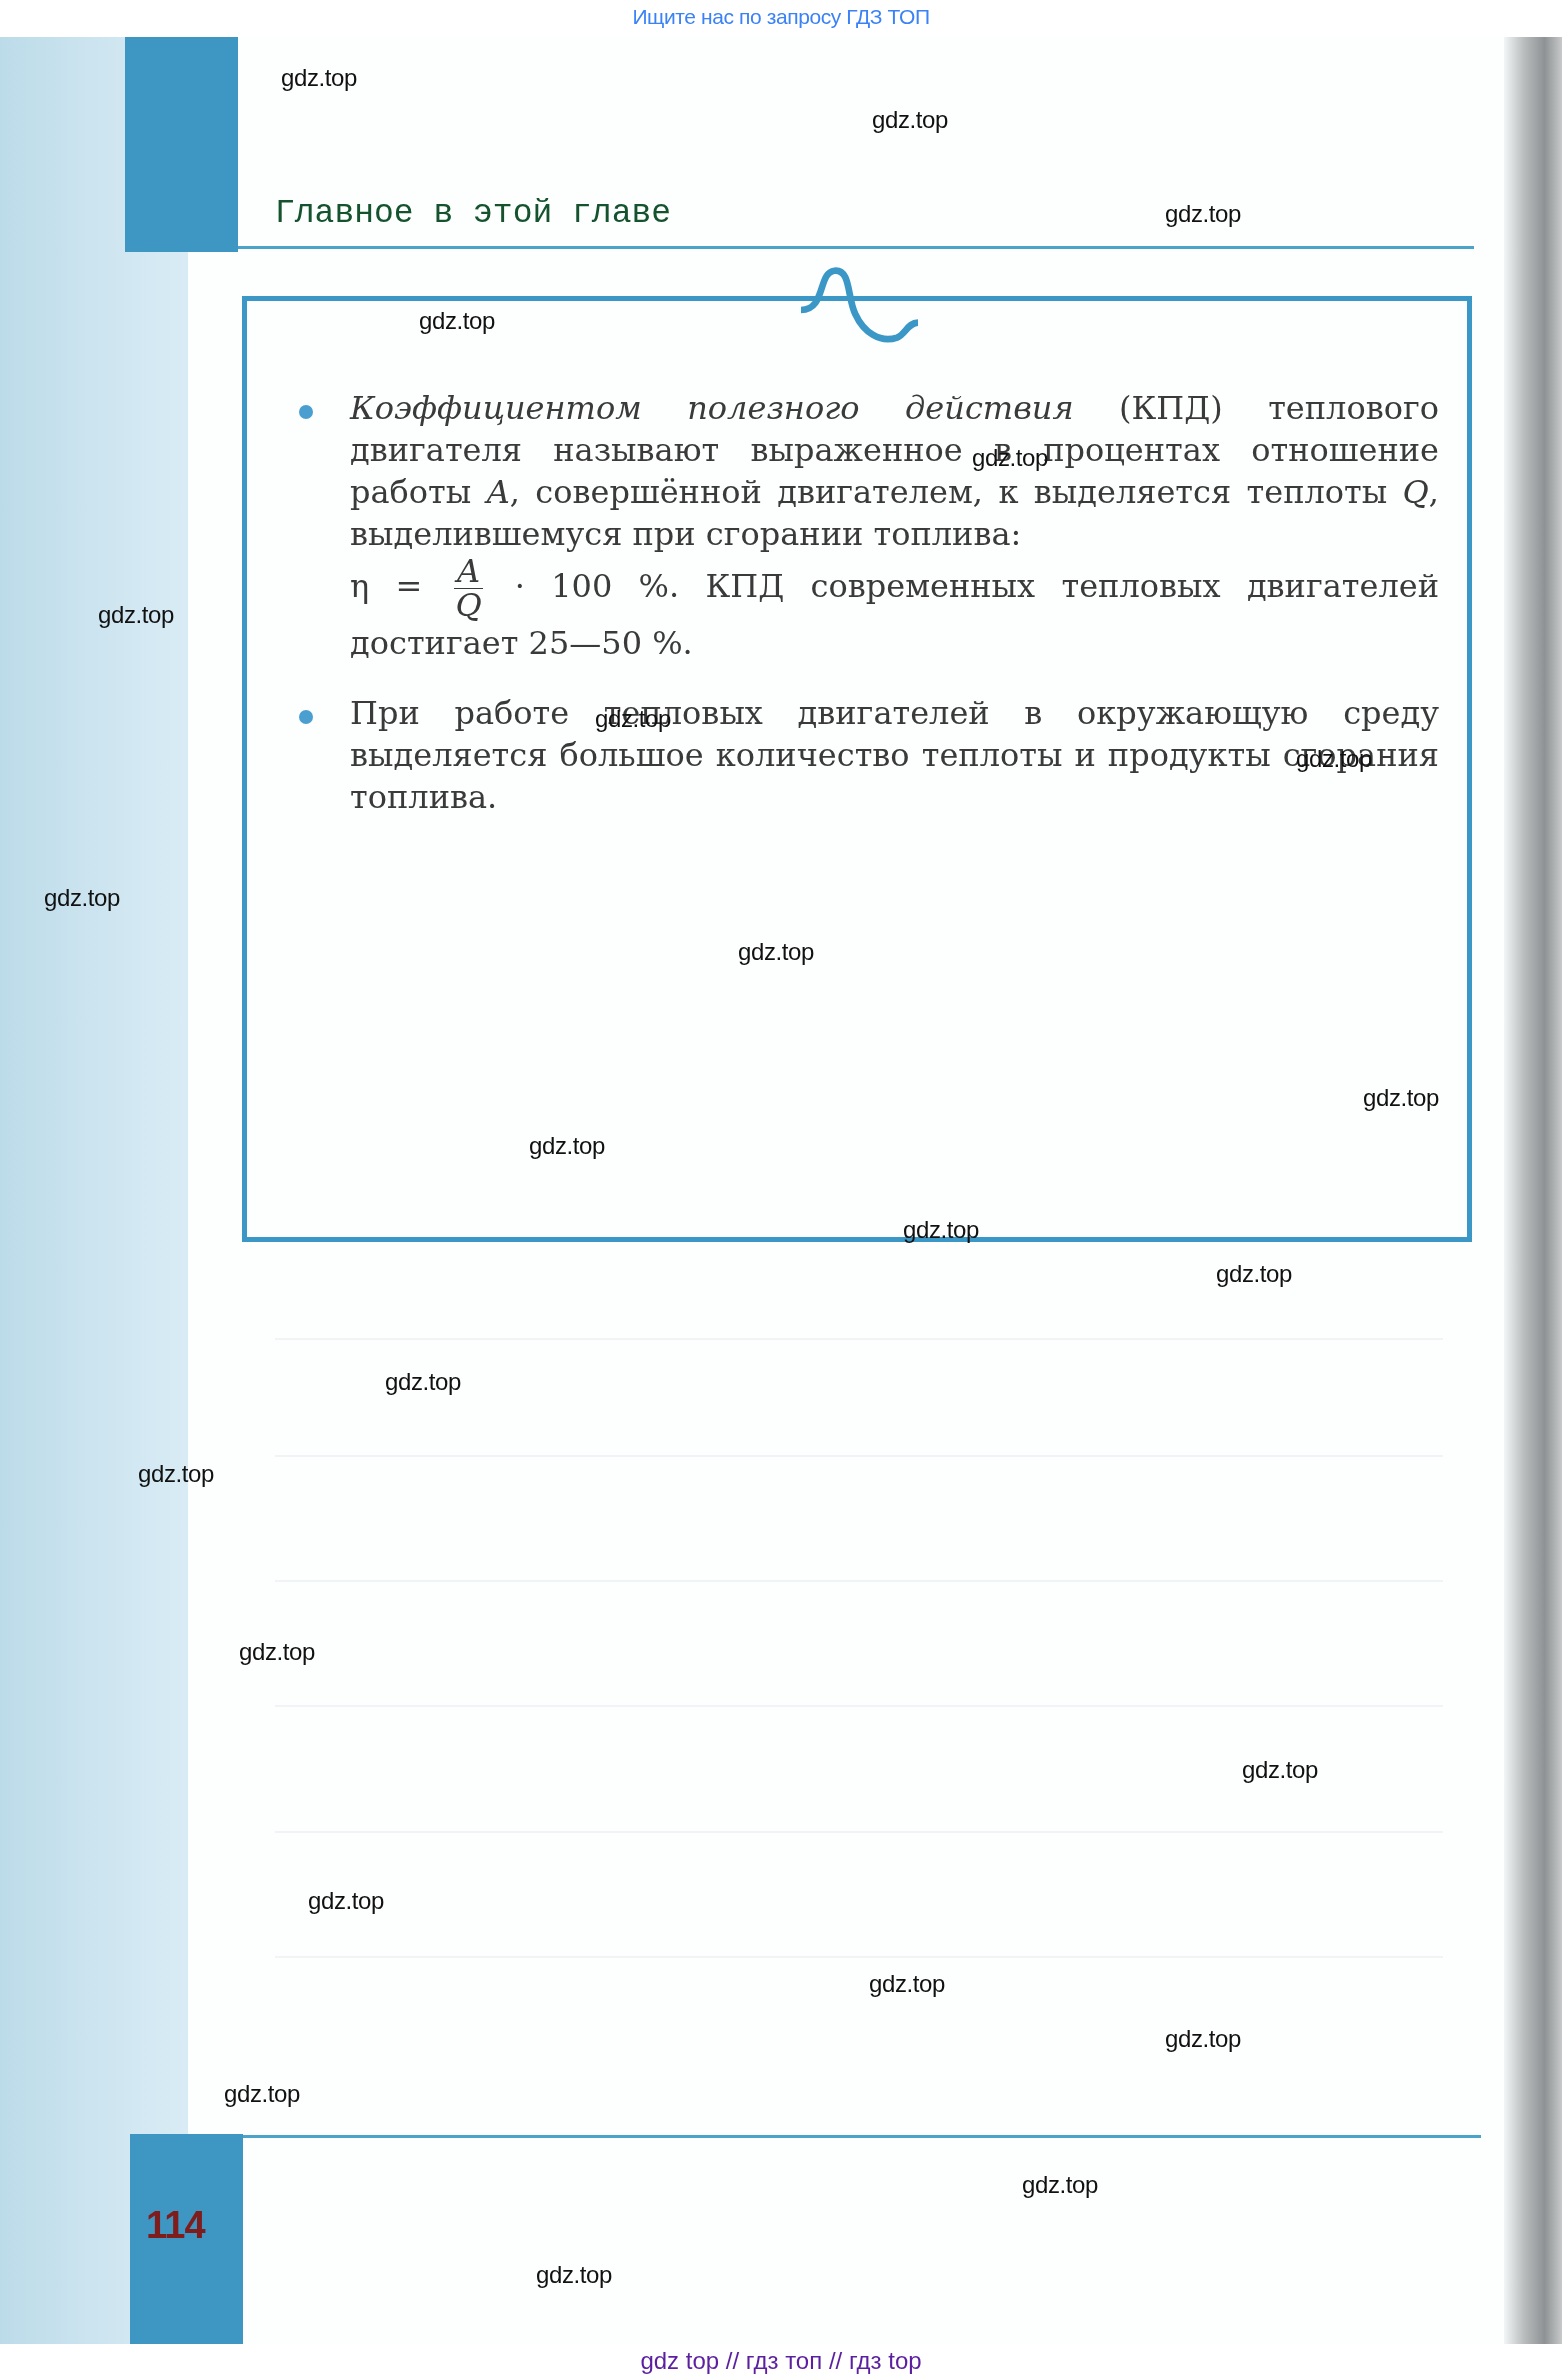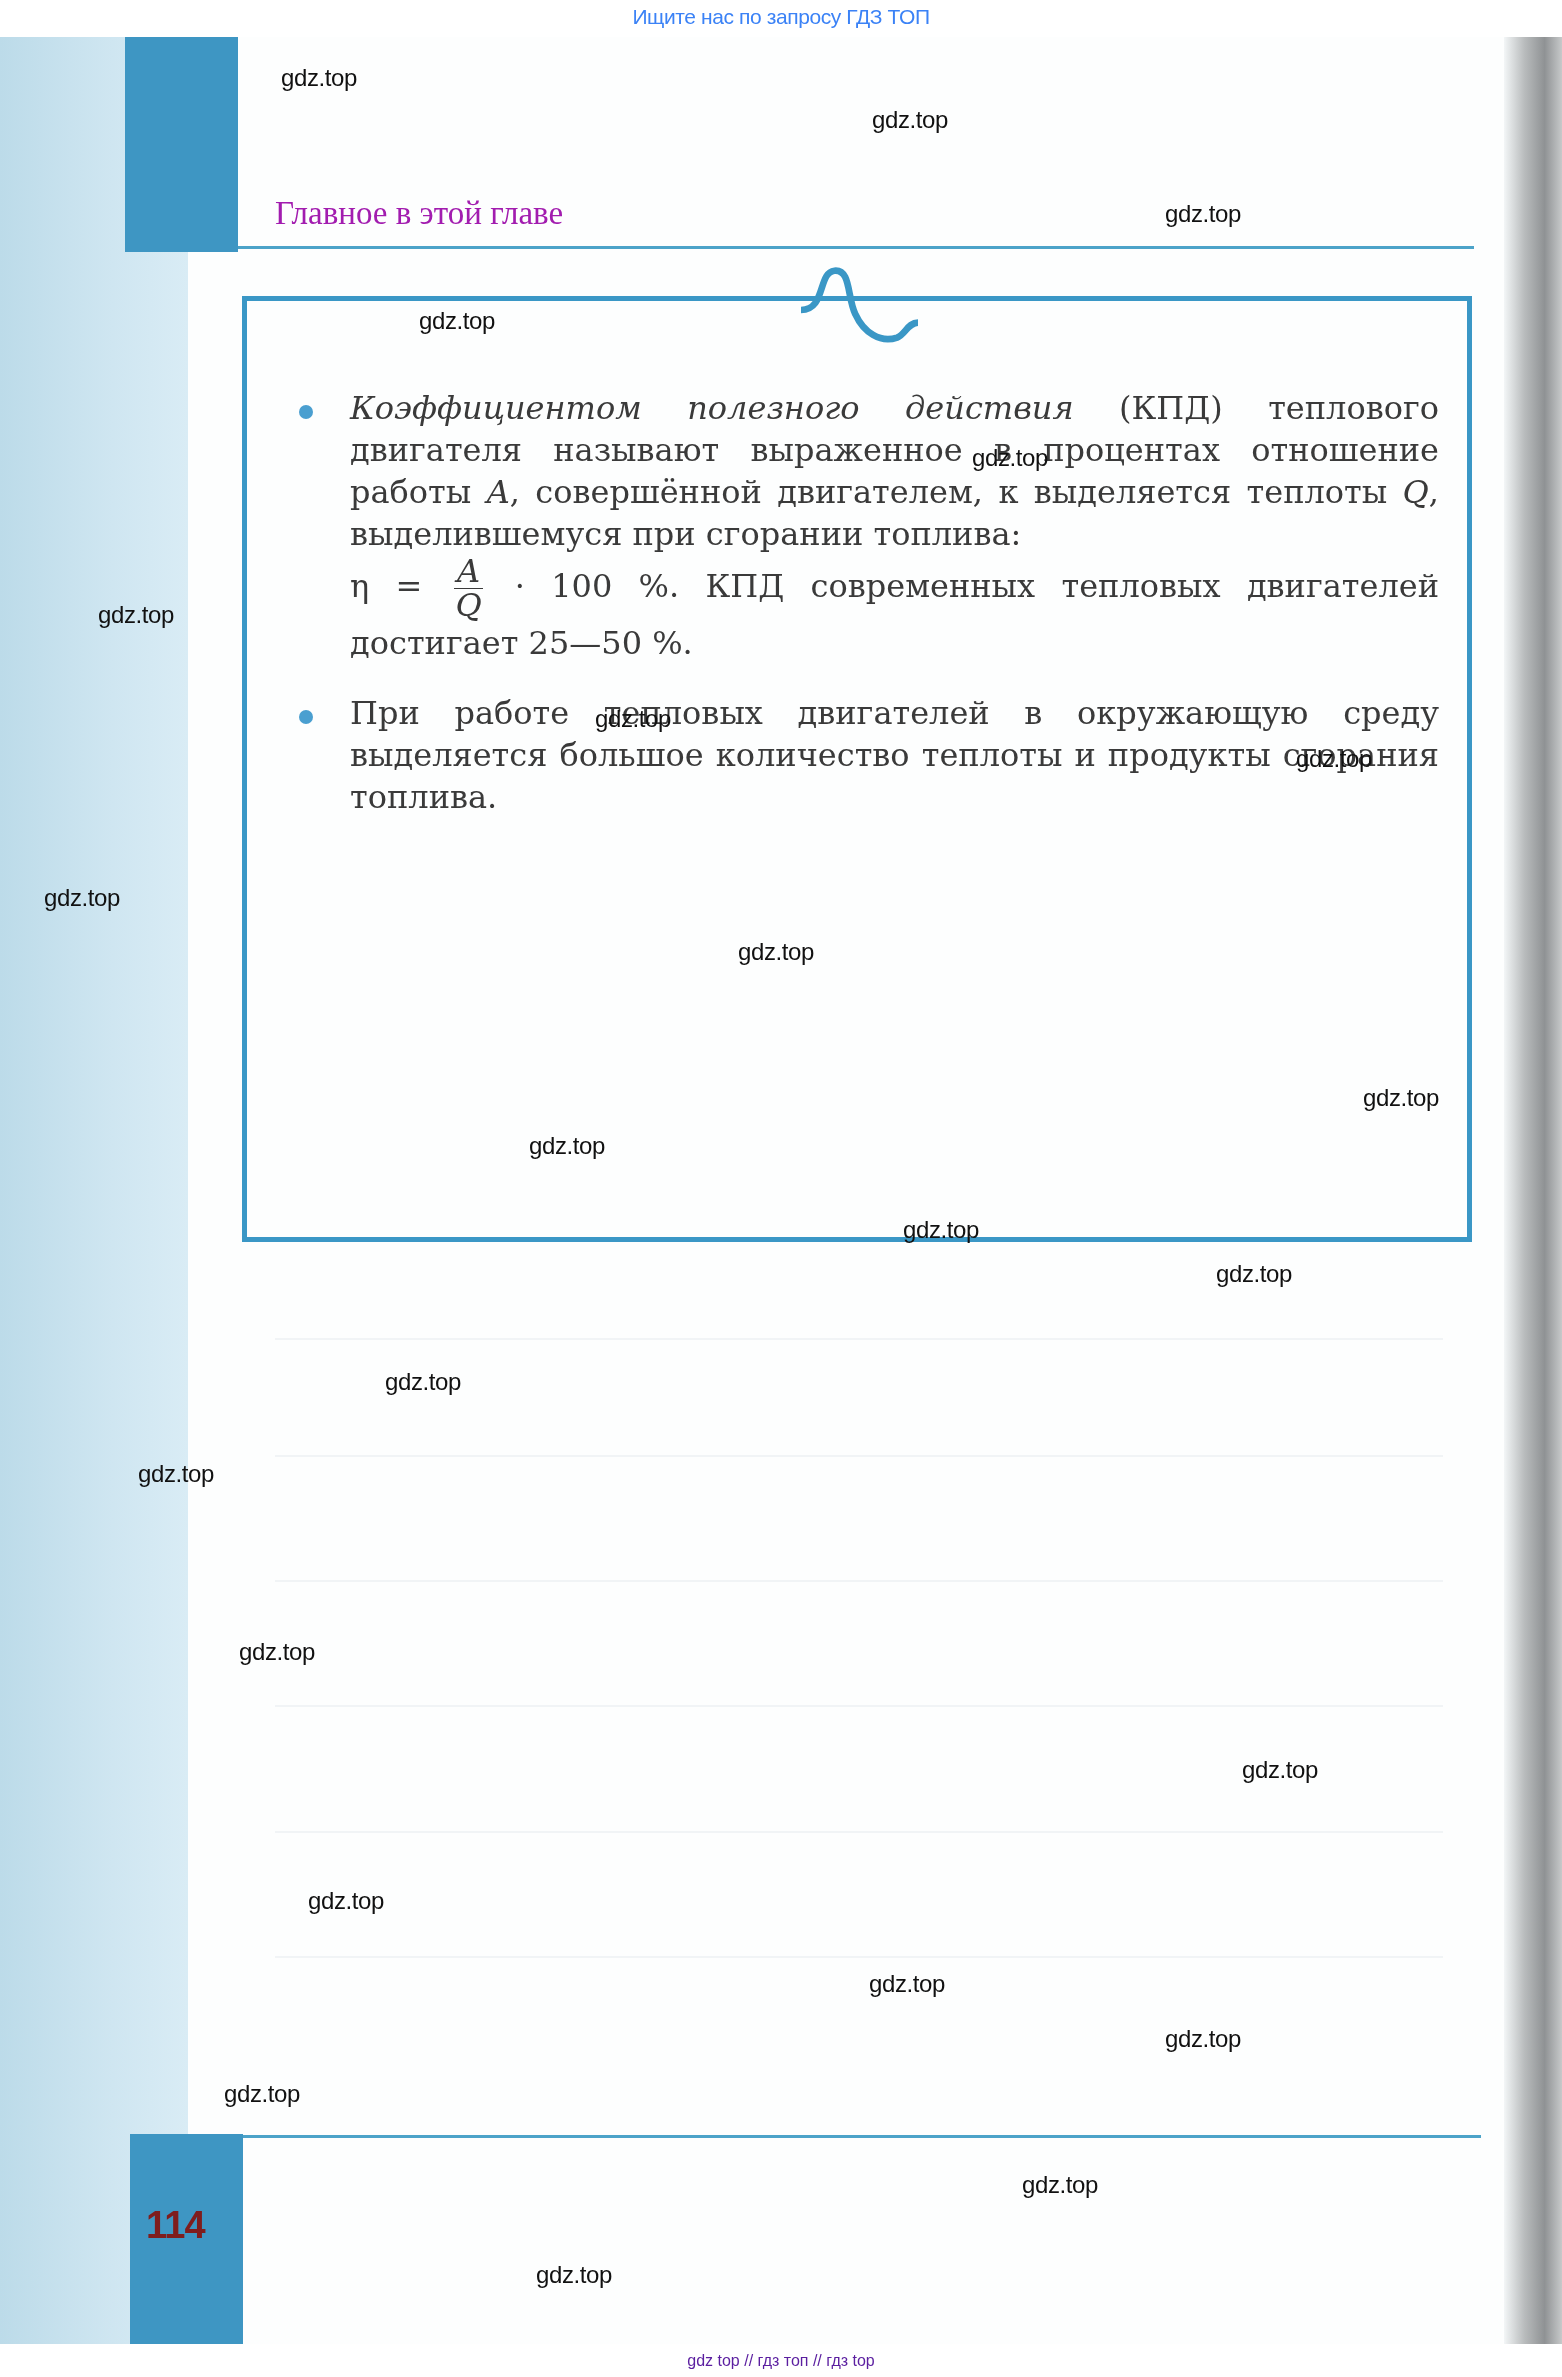--- a/index.html
+++ b/index.html
@@ -6,34 +6,34 @@
   body{width:1562px;height:2377px;position:relative;overflow:hidden;background:#ffffff;font-family:"DejaVu Serif",serif;}
   .banner-top{position:absolute;left:0;top:0;width:1562px;height:37px;background:#fff;text-align:center;}
   .banner-top span{color:#3b82f6;font-family:"Liberation Sans",sans-serif;font-size:21px;line-height:33px;letter-spacing:-0.4px;}
   .page{position:absolute;left:0;top:37px;width:1562px;height:2307px;background:#f7fbfd;}
   .margin-left{position:absolute;left:0;top:0;width:188px;height:2307px;background:linear-gradient(90deg,#bcdbe9 0%,#cfe6f1 60%,#d9ecf5 100%);}
   .margin-right{position:absolute;right:0;top:0;width:58px;height:2307px;background:linear-gradient(90deg,#f3f6f7 0%,#b9bcbd 35%,#8f9294 70%,#c7c9ca 100%);}
   .content-bg{position:absolute;left:188px;top:0;width:1316px;height:2307px;background:#fdfefe;}
   .bar-top{position:absolute;left:125px;top:0;width:113px;height:215px;background:#3e96c3;}
   .bar-bottom{position:absolute;left:130px;top:2097px;width:113px;height:210px;background:#3e96c3;}
   .page-number{position:absolute;left:146px;top:2167px;color:#7f1d1d;font-family:"Liberation Sans",sans-serif;font-weight:bold;font-size:38px;letter-spacing:-0.8px;}
-  .chapter-title{position:absolute;left:275px;top:158px;font-family:Liberation Serif, serif;font-size:33px;color:#a21caf;}
+  .chapter-title{position:absolute;left:275px;top:158px;font-family:Liberation Mono, monospace;font-size:33px;color:#14532d;}
   .rule-top{position:absolute;left:238px;top:209px;width:1236px;height:2.5px;background:#4ca3c9;}
   .rule-bottom{position:absolute;left:242px;top:2098px;width:1239px;height:2.5px;background:#4ca3c9;}
   .box{position:absolute;left:242px;top:259px;width:1230px;height:946px;border:5px solid #3a97c6;border-top-width:5.8px;box-sizing:border-box;background:#fdfefe;}
   .wave{position:absolute;left:801px;top:227px;width:117px;height:92px;}
   .items{position:absolute;left:296px;top:350px;width:1143px;}
   .item{position:relative;padding-left:54px;font-size:32px;line-height:42px;color:#3a3a3a;text-align:justify;margin-bottom:28px;}
   .bullet{position:absolute;left:3.3px;top:18.4px;width:14px;height:14px;border-radius:50%;background:#4a9fd0;}
   .it{font-style:italic;}
   .formula{display:inline-flex;flex-direction:column;align-items:center;vertical-align:middle;font-style:italic;line-height:33px;margin:0 5px;}
   .formula .num{border-bottom:1.7px solid #3a3a3a;padding:0 3.3px;}
   .wm{position:absolute;font-family:"Liberation Sans",sans-serif;font-size:24px;color:#111;letter-spacing:-0.4px;}
   .banner-bottom{position:absolute;left:0;top:2344px;width:1562px;height:33px;background:#fff;text-align:center;}
-  .banner-bottom span{color:#5b1fa0;font-family:"Liberation Sans",sans-serif;font-size:16px;line-height:33px;}
+  .banner-bottom span{color:#5b1fa0;font-family:"Liberation Sans",sans-serif;font-size:24px;line-height:33px;}
   .ghost{position:absolute;left:275px;width:1168px;height:1.7px;background:rgba(90,110,140,0.07);}
 </style>
 </head>
 <body>
 
 <div class="banner-top">
   <span>Ищите нас по запросу ГДЗ ТОП</span>
 </div>
 
 <div class="page">

